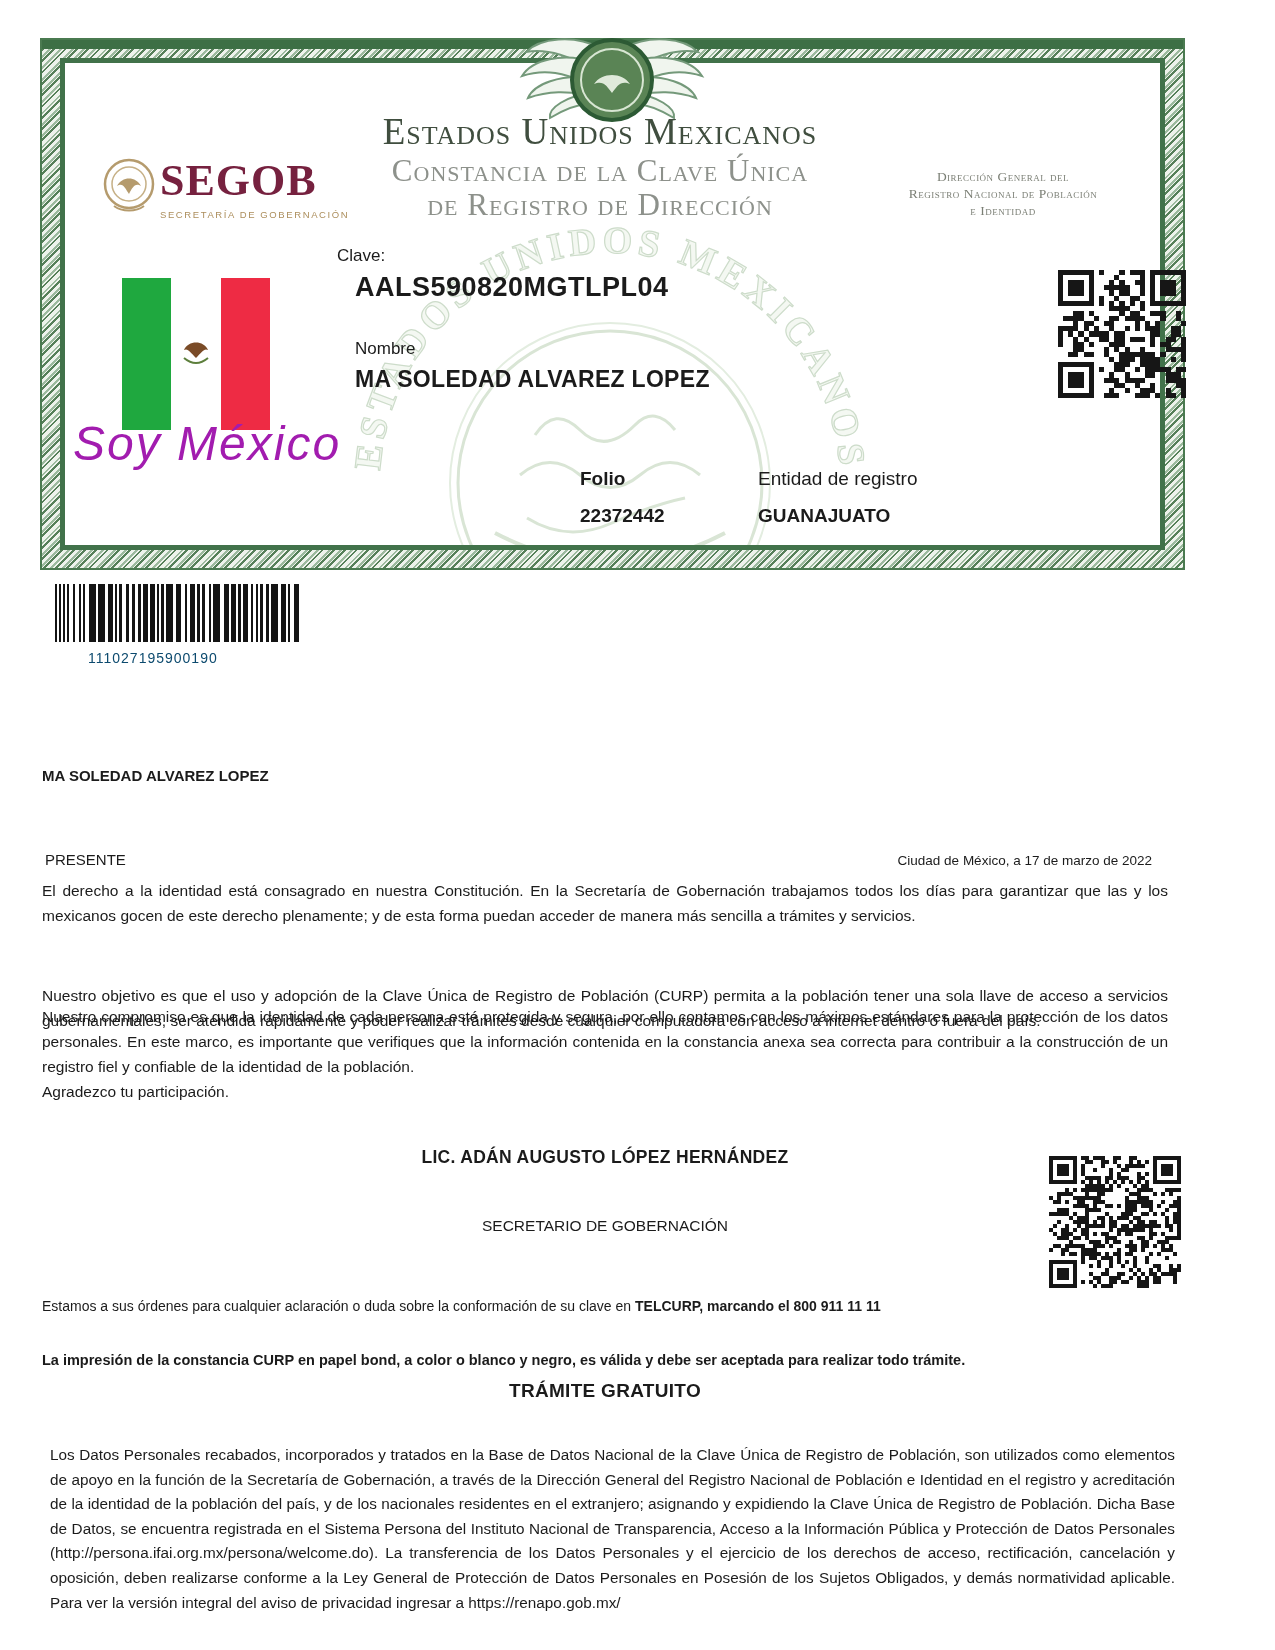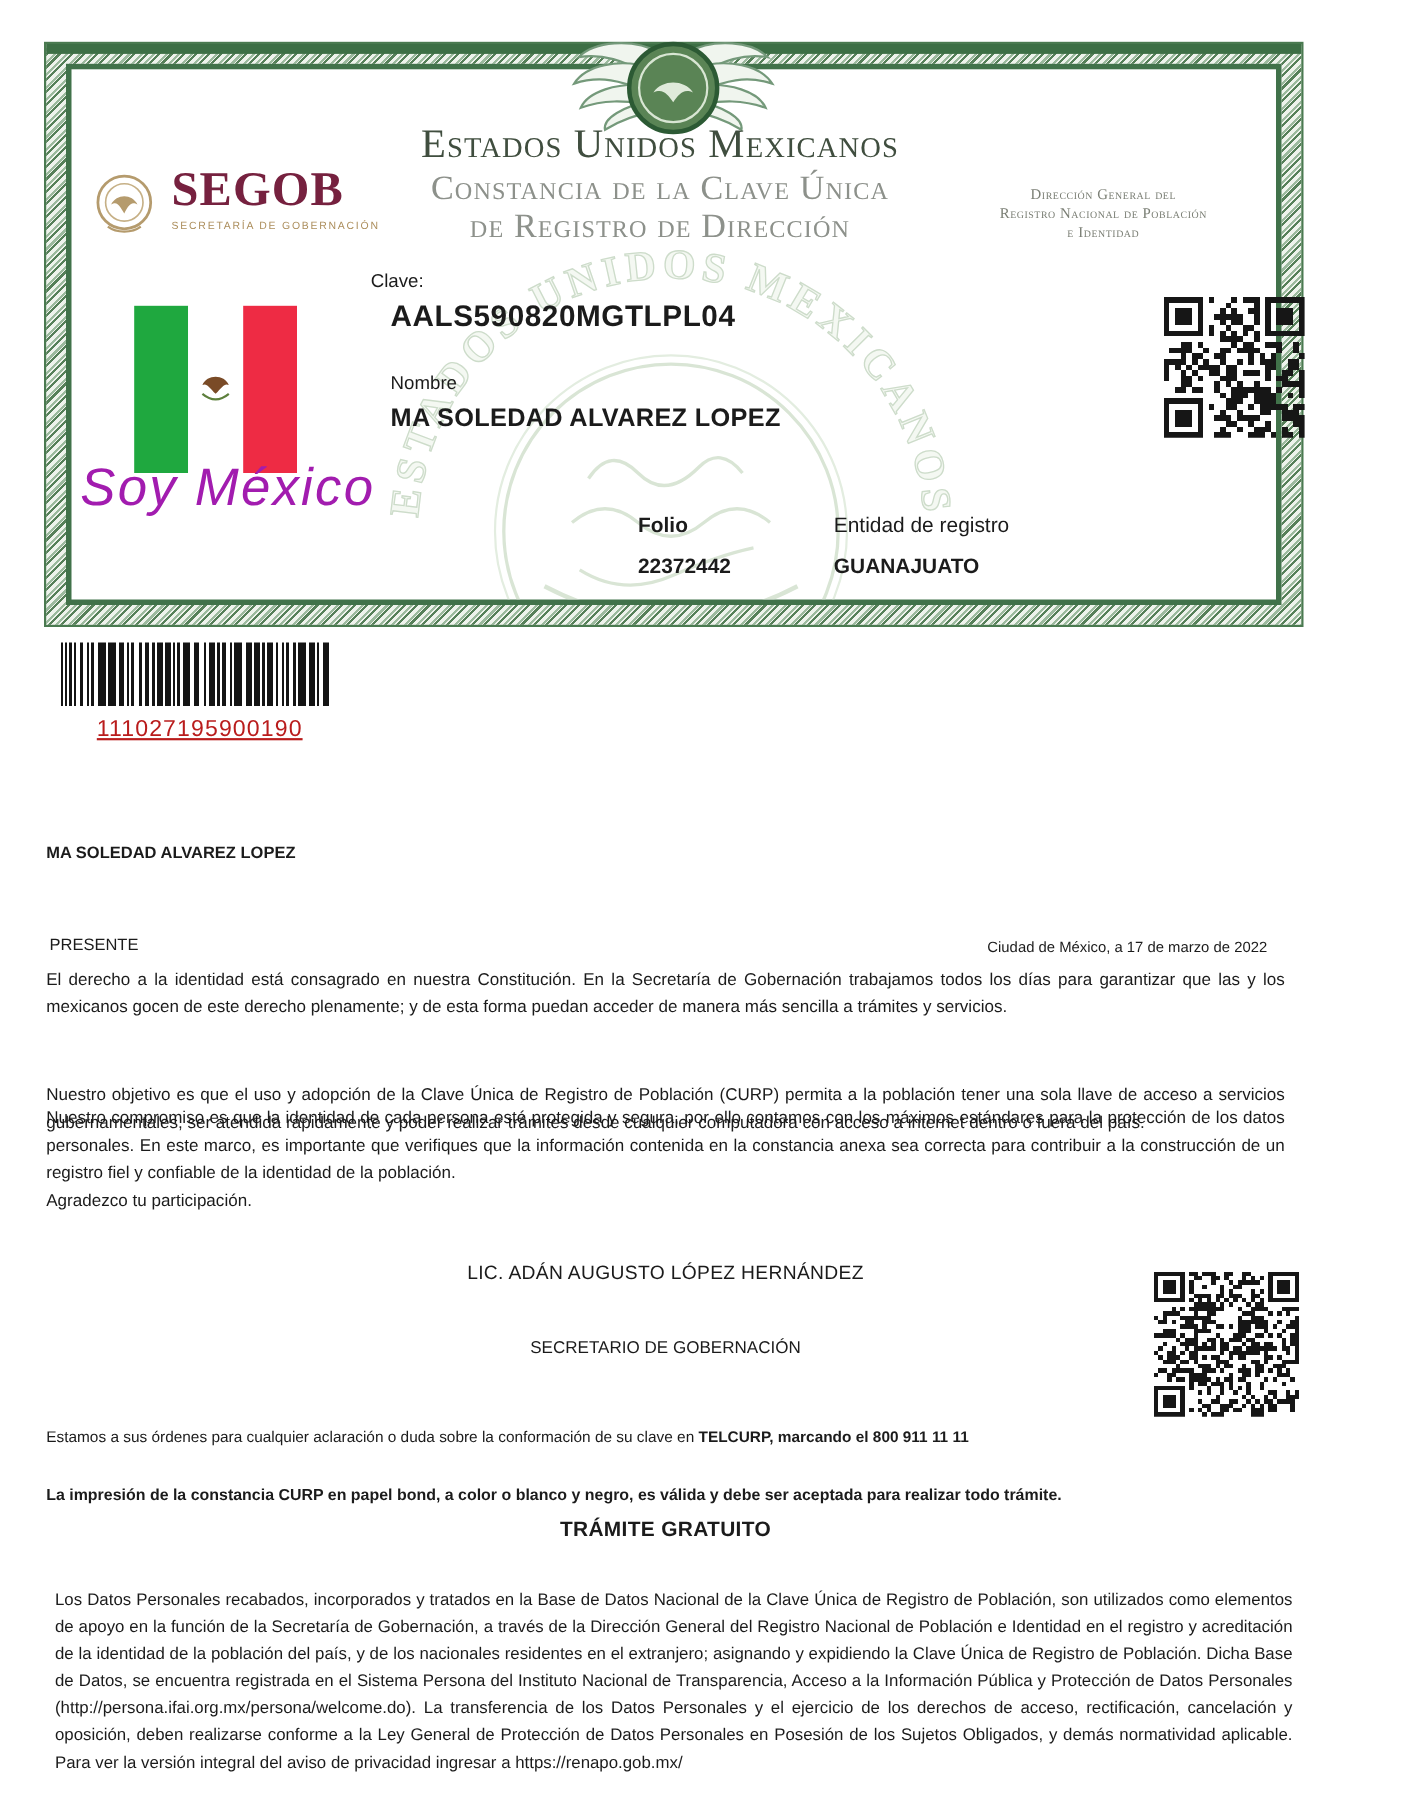--- a/index.html
+++ b/index.html
@@ -9,21 +9,21 @@
   
   .cert{position:absolute;left:40px;top:38px;width:1145px;height:532px;}
   .cert-band{position:absolute;inset:0;border:2px solid #4a7a50;
     background:repeating-linear-gradient(135deg,#eef3ec 0 3px,#9cba9e 3px 5px,#eef3ec 5px 6px,#568059 6px 8px);}
   .cert-topstrip{position:absolute;left:2px;right:2px;top:2px;height:9px;background:#3d6f45;}
   .cert-white{position:absolute;inset:20px;background:#fff;border:5px solid #41724a;overflow:hidden;}
   .watermark{position:absolute;left:0;top:0;}
 
   .cert-emblem{position:absolute;left:442px;top:-6px;}
 
-  .segob{position:absolute;left:46px;top:112px;display:flex;gap:16px;align-items:flex-start;}
+  .segob{position:absolute;left:62px;top:112px;display:flex;gap:4px;align-items:flex-end;}
   .segob-brand{font-family:"Liberation Serif",serif;font-weight:700;font-size:44px;line-height:44px;
     color:#76213f;letter-spacing:1px;}
   .segob-caption{margin-top:6px;font-size:9.5px;letter-spacing:1.6px;color:#ac8e5c;font-weight:400;}
 
   .cert-title-block{position:absolute;left:280px;top:72px;width:560px;text-align:center;
     font-family:"Liberation Serif",serif;font-variant:small-caps;}
   .cert-title{font-size:37px;line-height:44px;color:#404e3f;letter-spacing:1px;}
   .cert-subtitle{font-size:31px;line-height:34px;color:#8d918b;letter-spacing:1px;}
 
   .direccion{position:absolute;left:838px;top:130px;width:250px;text-align:center;
@@ -48,31 +48,31 @@
   .field{position:absolute;width:255px;}
   .field .f-label{font-size:19px;font-weight:700;margin-bottom:15px;white-space:nowrap;}
   .field .f-label.regular{font-weight:400;}
   .field .f-value{font-size:19px;font-weight:700;white-space:nowrap;}
   .field1{left:282px;top:430px;}
   .field2{left:540px;top:430px;}
   .field3{left:718px;top:430px;}
 
   
   .barcode-block{position:absolute;left:55px;top:584px;}
-  .barcode-number{margin-top:4px;margin-left:33px;font-size:21px;letter-spacing:1px;color:#b91c1c;text-decoration:underline;}
+  .barcode-number{margin-top:4px;margin-left:33px;font-size:14px;letter-spacing:1px;color:#0c4a6e;}
 
   
   .addressee{position:absolute;left:42px;top:767px;font-size:15px;font-weight:700;}
   .presente{position:absolute;left:45px;top:851px;font-size:15px;}
   .dateline{position:absolute;right:123px;top:853px;font-size:13.5px;}
   .para{position:absolute;left:42px;width:1126px;font-size:15.5px;line-height:25px;text-align:justify;}
   .p1{top:878px;} .p2{top:983px;} .p3{top:1004px;}
   .closing{position:absolute;left:42px;top:1083px;font-size:15.5px;}
   .signer-name{position:absolute;left:42px;top:1147px;width:1126px;text-align:center;
-    font-size:17.5px;font-weight:400;letter-spacing:.3px;}
+    font-size:17.5px;font-weight:700;letter-spacing:.3px;}
   .signer-title{position:absolute;left:42px;top:1217px;width:1126px;text-align:center;font-size:15.5px;}
   .qr-letter{position:absolute;left:1049px;top:1156px;width:132px;height:132px;}
   .contact{position:absolute;left:42px;top:1298px;font-size:14px;}
   .contact .b{font-weight:700;}
   .print-notice{position:absolute;left:42px;top:1352px;font-size:14.5px;font-weight:700;}
   .free-notice{position:absolute;left:42px;top:1380px;width:1126px;text-align:center;
     font-size:19px;font-weight:700;letter-spacing:.3px;}
   .privacy{position:absolute;left:50px;top:1443px;width:1125px;font-size:15.3px;line-height:24.6px;text-align:justify;}
 </style>
 </head>

